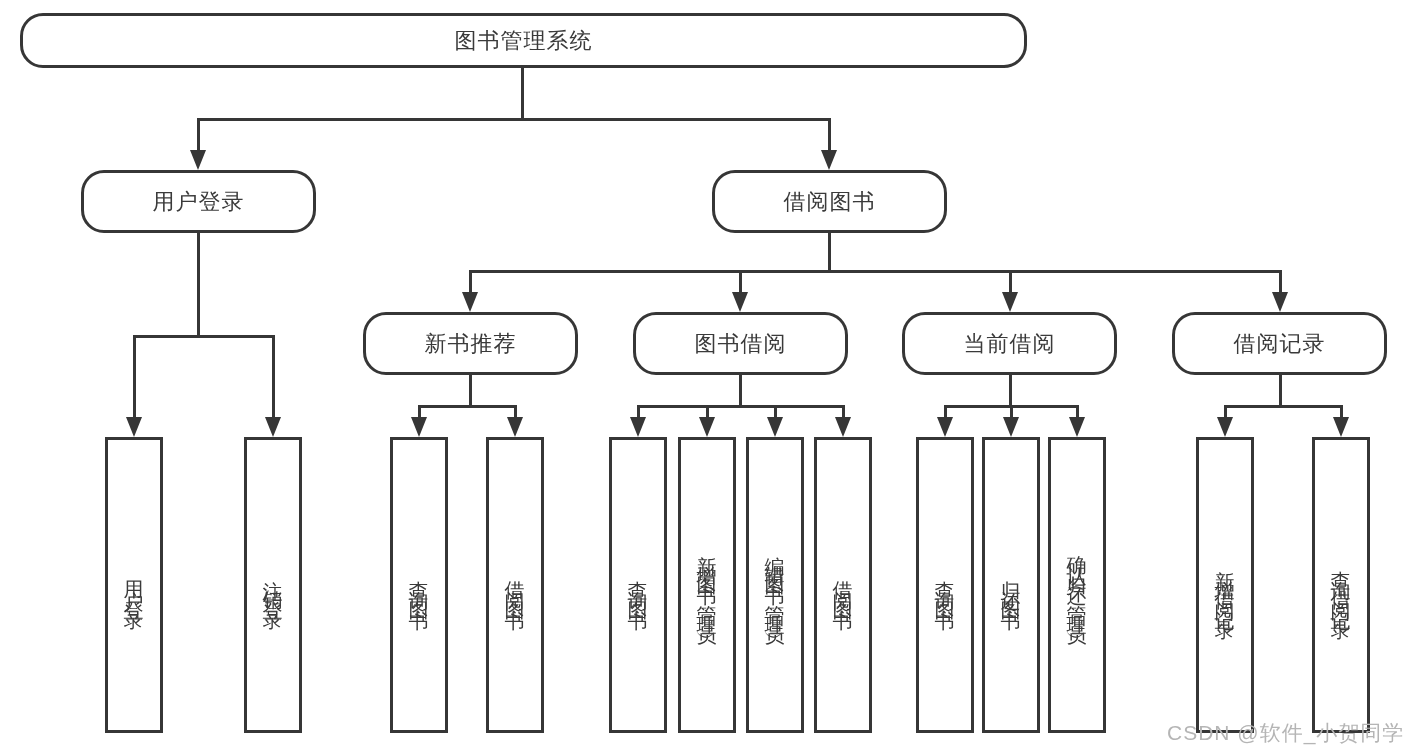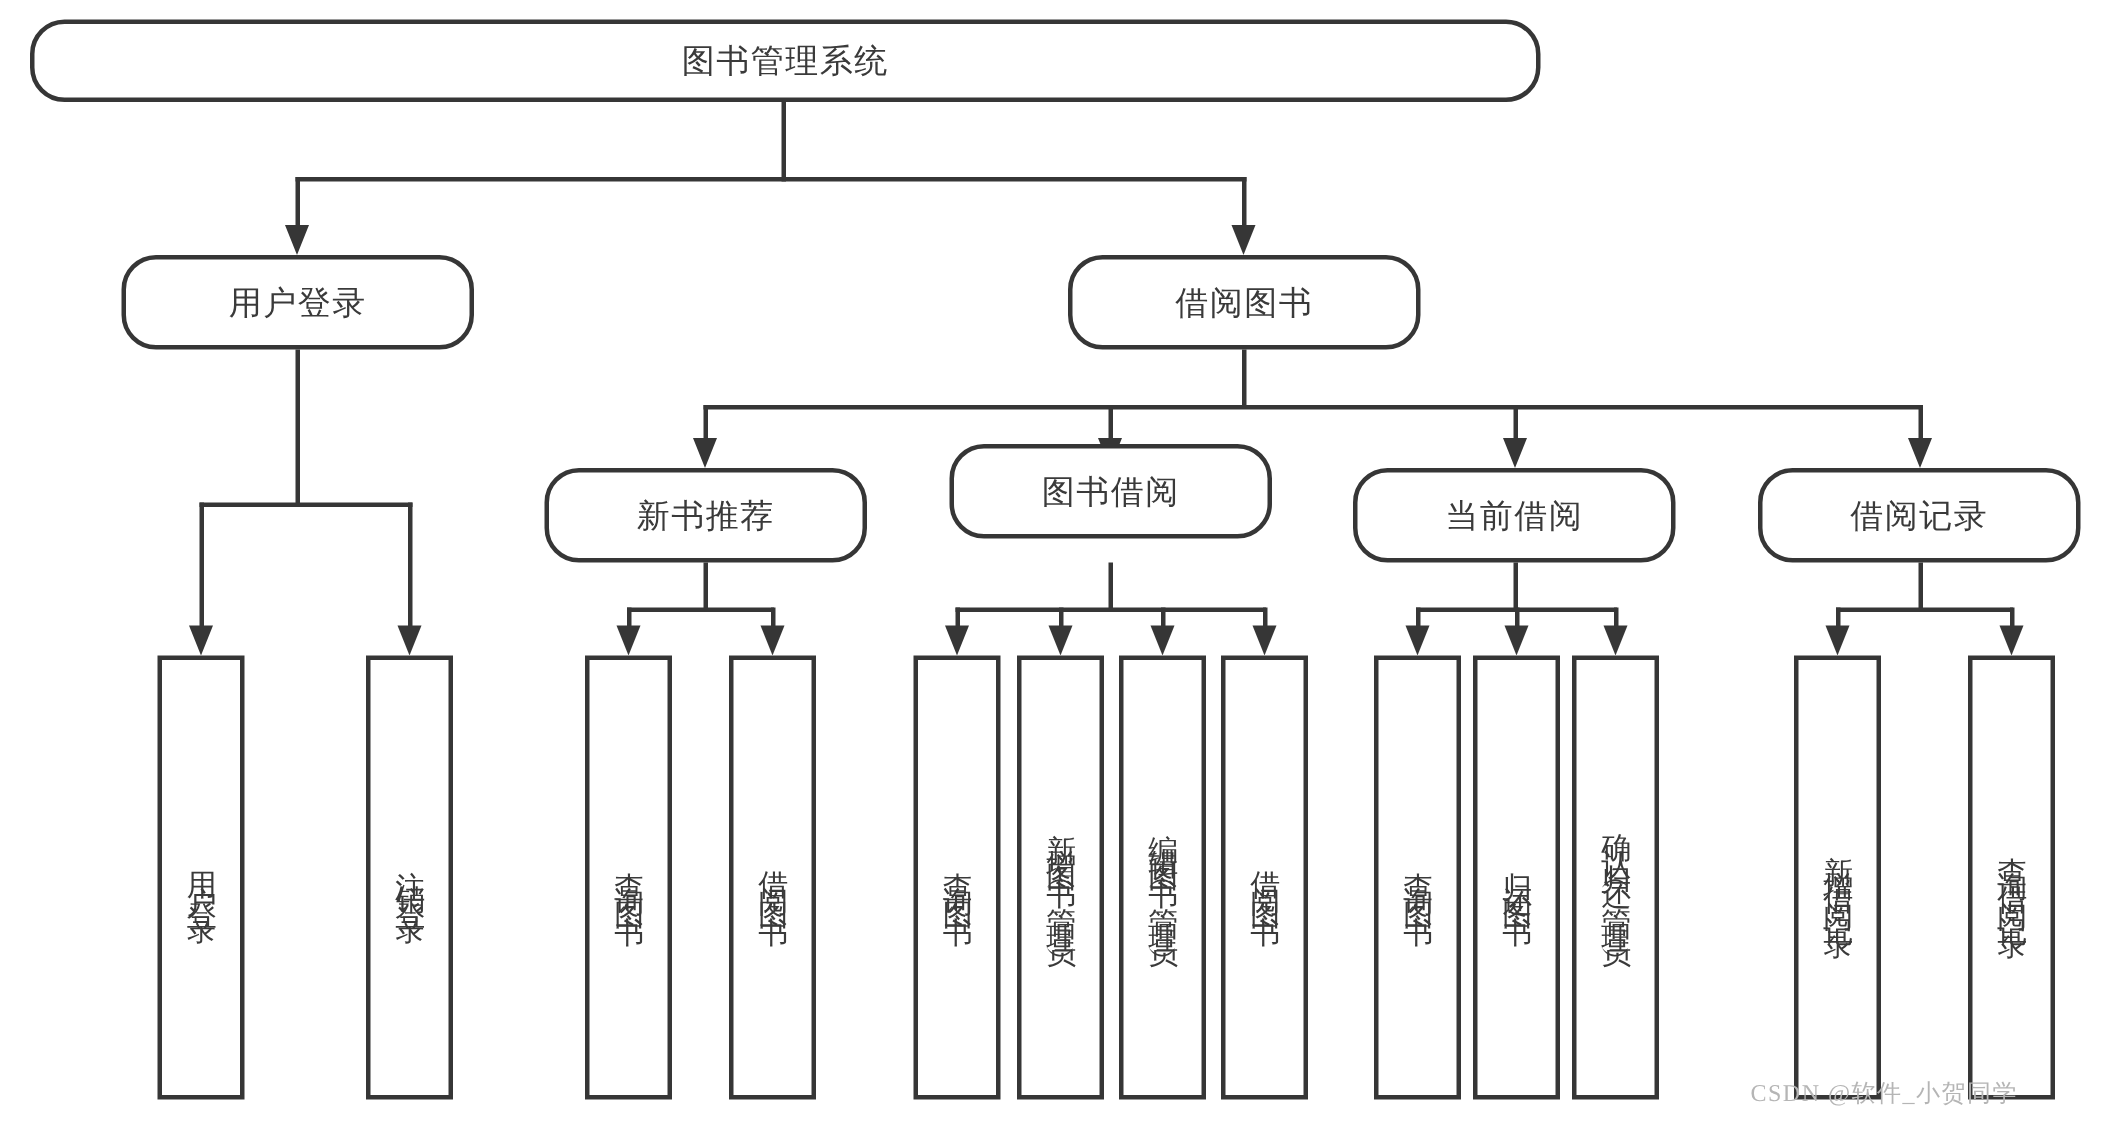--- a/index.html
+++ b/index.html
@@ -19,22 +19,22 @@
   }
   .vline,.hline{position:absolute;background:#363636;}
   .vline{width:3px;}
   .hline{height:3px;}
   .arrow{
     position:absolute;width:0;height:0;
     border-left:8px solid transparent;border-right:8px solid transparent;
     border-top:20px solid #363636;
   }
   .watermark{
-    position:absolute;left:1167px;top:719px;font-size:16px;
-    color:#b5b5b5;letter-spacing:1px;white-space:nowrap;font-family:Liberation Serif, serif;
+    position:absolute;left:1167px;top:719px;font-size:21px;
+    color:#b5b5b5;letter-spacing:1px;white-space:nowrap;
   }
 </style>
 </head>
 <body>
 
 <div class="node h-node" style="left:20px;top:13px;width:1007px;height:55px">图书管理系统</div>
 
 <div class="vline" style="left:521px;top:68px;height:53px"></div>
 <div class="hline" style="left:197px;top:118px;width:634px"></div>
 <div class="vline" style="left:197px;top:118px;height:34px"></div>
@@ -57,21 +57,21 @@
 <div class="vline" style="left:469px;top:270px;height:24px"></div>
 <div class="arrow" style="left:462px;top:292px"></div>
 <div class="vline" style="left:739px;top:270px;height:24px"></div>
 <div class="arrow" style="left:732px;top:292px"></div>
 <div class="vline" style="left:1009px;top:270px;height:24px"></div>
 <div class="arrow" style="left:1002px;top:292px"></div>
 <div class="vline" style="left:1279px;top:270px;height:24px"></div>
 <div class="arrow" style="left:1272px;top:292px"></div>
 
 <div class="node h-node" style="left:363px;top:312px;width:215px;height:63px">新书推荐</div>
-<div class="node h-node" style="left:633px;top:296px;width:215px;height:63px">图书借阅</div>
+<div class="node h-node" style="left:633px;top:312px;width:215px;height:63px">图书借阅</div>
 <div class="node h-node" style="left:902px;top:312px;width:215px;height:63px">当前借阅</div>
 <div class="node h-node" style="left:1172px;top:312px;width:215px;height:63px">借阅记录</div>
 
 <div class="vline" style="left:469px;top:375px;height:33px"></div>
 <div class="hline" style="left:418px;top:405px;width:98px"></div>
 <div class="vline" style="left:418px;top:405px;height:14px"></div>
 <div class="arrow" style="left:411px;top:417px"></div>
 <div class="vline" style="left:514px;top:405px;height:14px"></div>
 <div class="arrow" style="left:507px;top:417px"></div>
 

